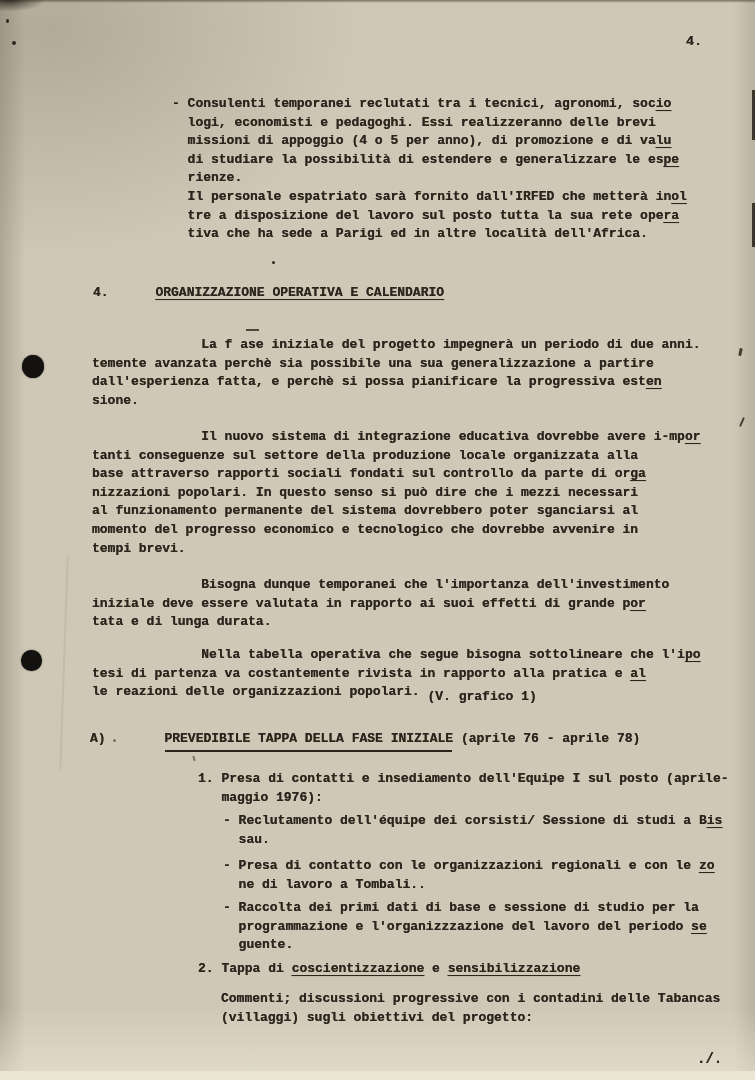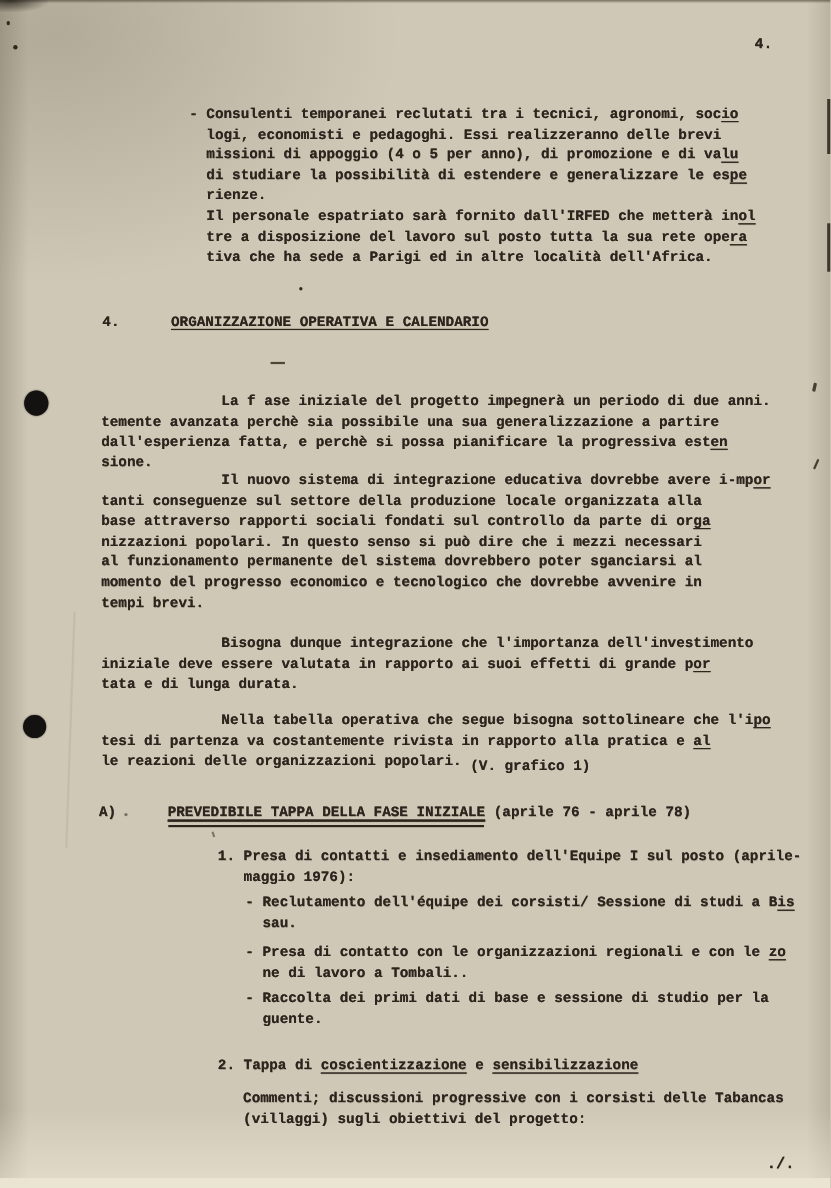--- a/index.html
+++ b/index.html
@@ -42,27 +42,27 @@
   #tick-item1{left:193px;top:756px;width:2px;height:5px;transform:rotate(-18deg);opacity:.6;}
   #stray-dash{left:246px;top:329px;width:13px;height:2px;background:#2b251d;opacity:.8;}
   
   .tblock{
     position:absolute;color:#2b251d;font-weight:700;
     font-size:13px;line-height:18.6px;letter-spacing:0;
     text-shadow:0 0 .6px rgba(43,37,29,.75), .3px .3px 0 rgba(43,37,29,.25);
   }
   .tblock .line{white-space:pre;}
   .seg-u{text-decoration:underline;text-decoration-thickness:1.4px;text-underline-offset:3px;}
-  .seg-uu{text-decoration:underline;text-decoration-thickness:1.6px;text-underline-offset:3px;position:relative;}
+  .seg-uu{text-decoration-thickness:1.6px;text-underline-offset:3px;position:relative;margin-left:12px;}
   .seg-uu::after{content:"";position:absolute;left:1px;right:1px;bottom:-5.5px;height:1.3px;background:#2b251d;}
   .seg-sub{display:inline-block;transform:translateY(5px);}
   #blk-pagenum{left:686px;top:33px;font-size:13.5px;}
   #blk-consultants{left:172px;top:95px;}
   #blk-sec4{left:93px;top:284px;}
-  #blk-para-fase{left:92px;top:356px;}
+  #blk-para-fase{left:92px;top:336px;}
   #blk-para-sistema{left:92px;top:428px;}
   #blk-para-bisogna{left:92px;top:576px;}
   #blk-para-nella{left:92px;top:646px;}
   #blk-secA{left:90px;top:730px;}
   #blk-item1{left:198px;top:770px;}
   #blk-sub1{left:223px;top:812px;}
   #blk-sub2{left:223px;top:857px;}
   #blk-sub3{left:223px;top:899px;}
   #blk-item2{left:198px;top:960px;}
   #blk-commenti{left:221px;top:990px;}
@@ -121,21 +121,21 @@
     <div class="line">              Il nuovo sistema di integrazione educativa dovrebbe avere i-mp<span class="seg-u">or</span></div>
     <div class="line">tanti conseguenze sul settore della produzione locale organizzata alla</div>
     <div class="line">base attraverso rapporti sociali fondati sul controllo da parte di or<span class="seg-u">ga</span></div>
     <div class="line">nizzazioni popolari. In questo senso si può dire che i mezzi necessari</div>
     <div class="line">al funzionamento permanente del sistema dovrebbero poter sganciarsi al</div>
     <div class="line">momento del progresso economico e tecnologico che dovrebbe avvenire in</div>
     <div class="line">tempi brevi.</div>
   </div>
 
 <div class="tblock" id="blk-para-bisogna">
-    <div class="line">              Bisogna dunque integrazione che l'importanza dell'investimento</div>
+    <div class="line">              Bisogna dunque temporanei che l'importanza dell'investimento</div>
     <div class="line">iniziale deve essere valutata in rapporto ai suoi effetti di grande p<span class="seg-u">or</span></div>
     <div class="line">tata e di lunga durata.</div>
   </div>
 
 <div class="tblock" id="blk-para-nella">
     <div class="line">              Nella tabella operativa che segue bisogna sottolineare che l'i<span class="seg-u">po</span></div>
     <div class="line">tesi di partenza va costantemente rivista in rapporto alla pratica e <span class="seg-u">al</span></div>
     <div class="line">le reazioni delle organizzazioni popolari. <span class="seg-sub">(V. grafico 1)</span></div>
   </div>
 
@@ -153,25 +153,26 @@
     <div class="line">  sau.</div>
   </div>
 
 <div class="tblock" id="blk-sub2">
     <div class="line">- Presa di contatto con le organizzazioni regionali e con le <span class="seg-u">zo</span></div>
     <div class="line">  ne di lavoro a Tombali..</div>
   </div>
 
 <div class="tblock" id="blk-sub3">
     <div class="line">- Raccolta dei primi dati di base e sessione di studio per la</div>
+    <div class="line">  programmazione e l'organizzzazione del lavoro del periodo <span class="seg-u">se</span></div>
     <div class="line">  guente.</div>
   </div>
 
 <div class="tblock" id="blk-item2">
     <div class="line">2. Tappa di <span class="seg-u">coscientizzazione</span> e <span class="seg-u">sensibilizzazione</span></div>
   </div>
 
 <div class="tblock" id="blk-commenti">
-    <div class="line">Commenti; discussioni progressive con i corsisti delle Tabancas</div>
+    <div class="line">Commenti; discussioni progressive con i contadini delle Tabancas</div>
     <div class="line">(villaggi) sugli obiettivi del progetto:</div>
   </div>
 
 <div class="tblock" id="blk-footer">./.</div>
 
 </body></html>

